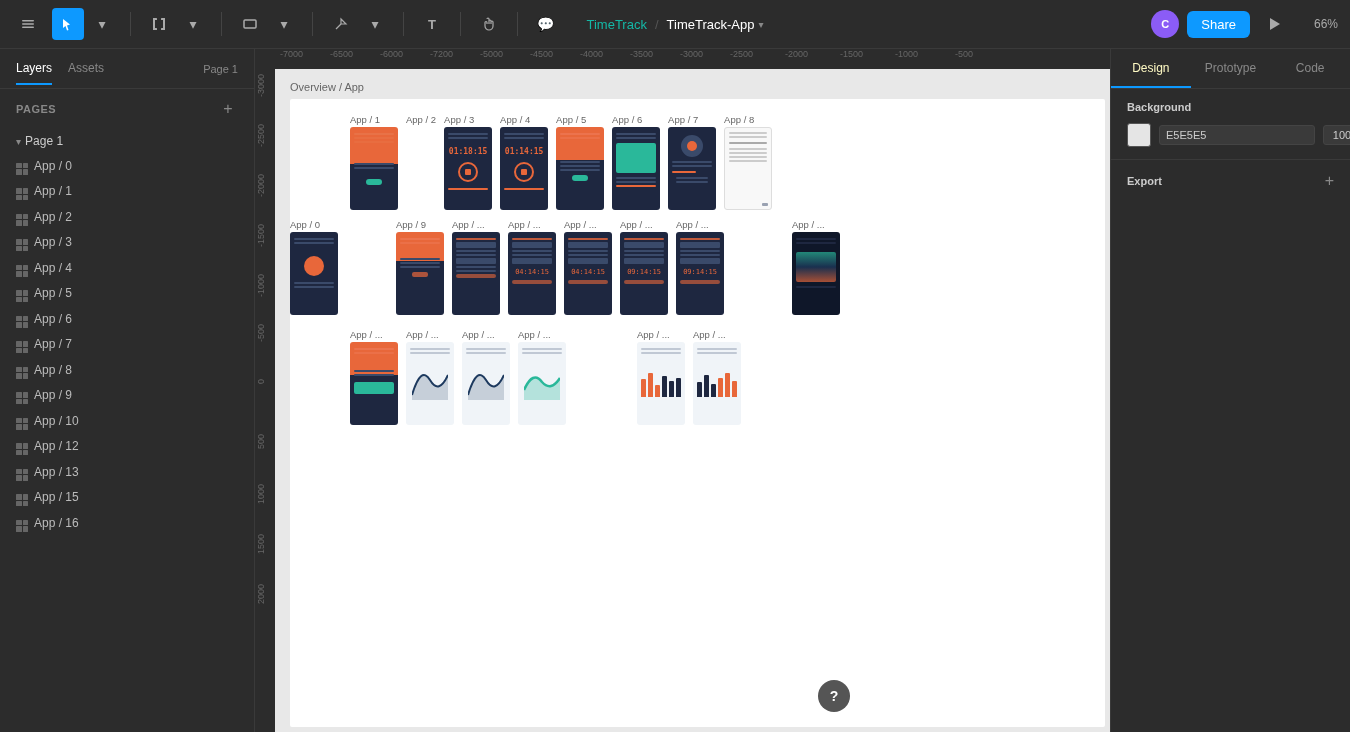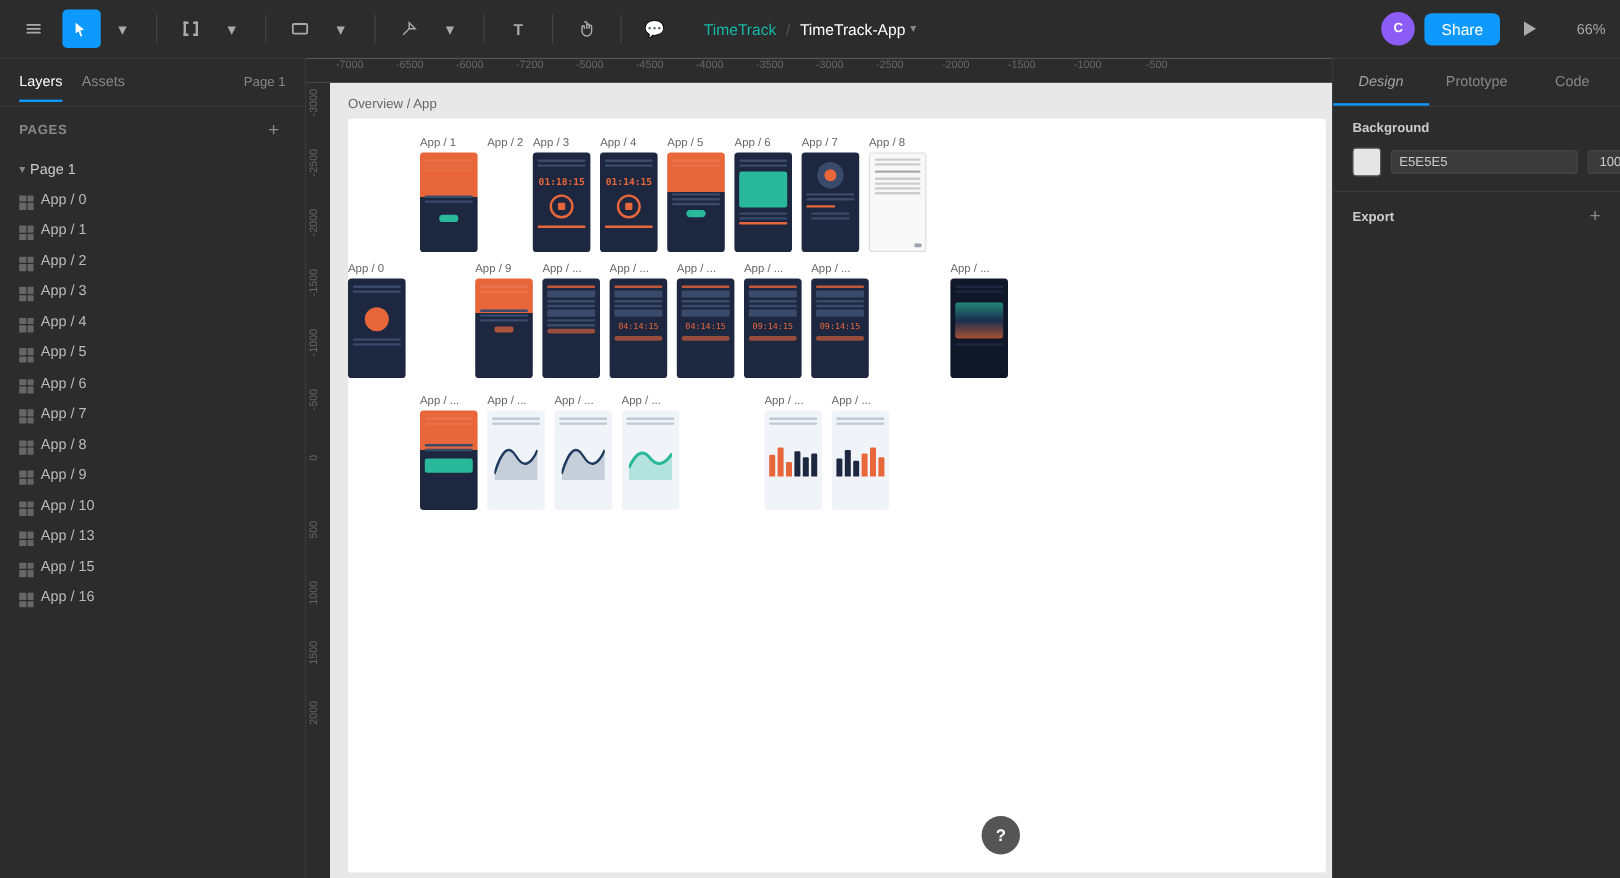--- a/index.html
+++ b/index.html
@@ -242,23 +242,22 @@
       flex: 1;
       display: flex;
       align-items: center;
       justify-content: center;
       font-size: 12px;
       color: #888;
       cursor: pointer;
       border-bottom: 2px solid transparent;
     }
     .panel-tab.active {
-      color: #a3a3a3;
+      color: #fef9c3;
       border-bottom-color: #0d99ff;
-      font-style: italic;
     }
     .panel-section {
       padding: 12px 16px;
       border-bottom: 1px solid #3a3a3a;
     }
     .panel-section-title {
       font-size: 11px;
       font-weight: 600;
       color: #ccc;
       margin-bottom: 10px;
@@ -562,20 +561,29 @@
     </span></span>
           <span>App / 10</span>
         </div>
         <div class="layer-item">
           <span><span class="layer-grid-icon">
       <span></span>
               <span></span>
               <span></span>
               <span></span>
     </span></span>
+          <span>App / 12</span>
+        </div>
+        <div class="layer-item">
+          <span><span class="layer-grid-icon">
+      <span></span>
+              <span></span>
+              <span></span>
+              <span></span>
+    </span></span>
           <span>App / 13</span>
         </div>
         <div class="layer-item">
           <span><span class="layer-grid-icon">
       <span></span>
               <span></span>
               <span></span>
               <span></span>
     </span></span>
           <span>App / 15</span>

